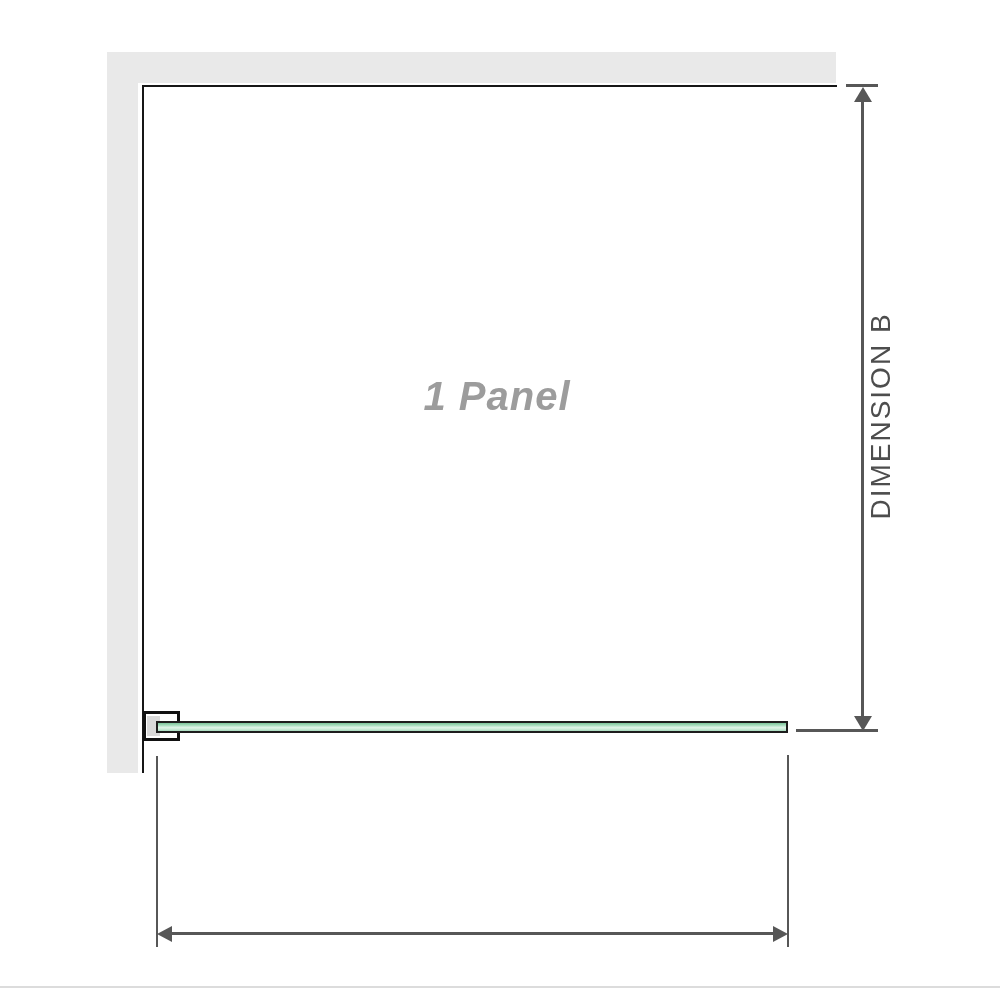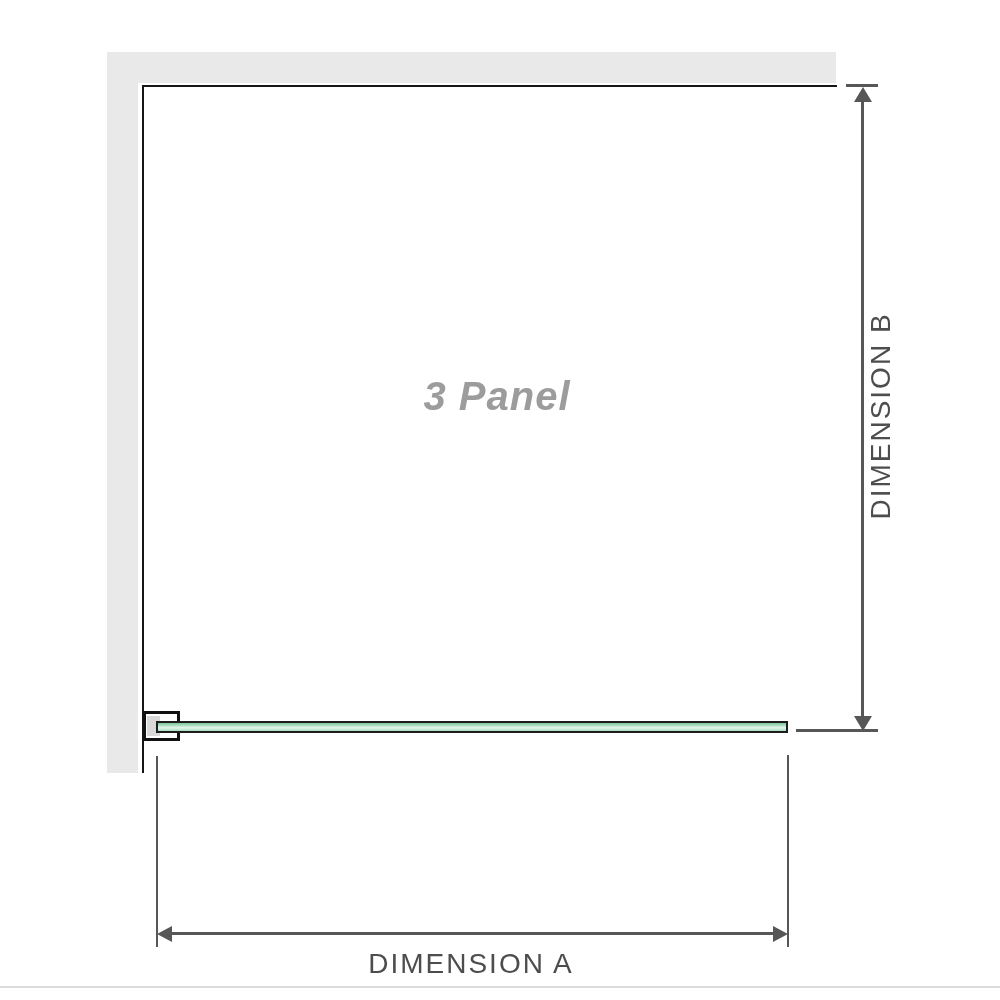--- a/index.html
+++ b/index.html
@@ -122,37 +122,36 @@
 <body>
 
 <div class="canvas">
 
   <div class="wall-top"></div>
   <div class="wall-left"></div>
 
   <div class="edge-top"></div>
   <div class="edge-left"></div>
 
-  <div class="panel-label">3 Panel</div>
+  <div class="panel-label">1 Panel</div>
 
   <div class="bracket">
     <div class="bracket-pad"></div>
   </div>
 
   <div class="glass"></div>
 
   <div class="dim dimb-cap-top"></div>
   <div class="tri dimb-arrow-up"></div>
   <div class="dim dimb-line"></div>
   <div class="tri dimb-arrow-down"></div>
   <div class="dim dimb-cap-bottom"></div>
   <div class="dim-label dimb-label">DIMENSION B</div>
 
   <div class="dim dima-ext-left"></div>
   <div class="dim dima-ext-right"></div>
   <div class="tri dima-arrow-left"></div>
   <div class="dim dima-line"></div>
   <div class="tri dima-arrow-right"></div>
-  <div class="dim-label dima-label">DIMENSION A</div>
 
   <div class="separator"></div>
 
 </div>
 
 </body></html>

